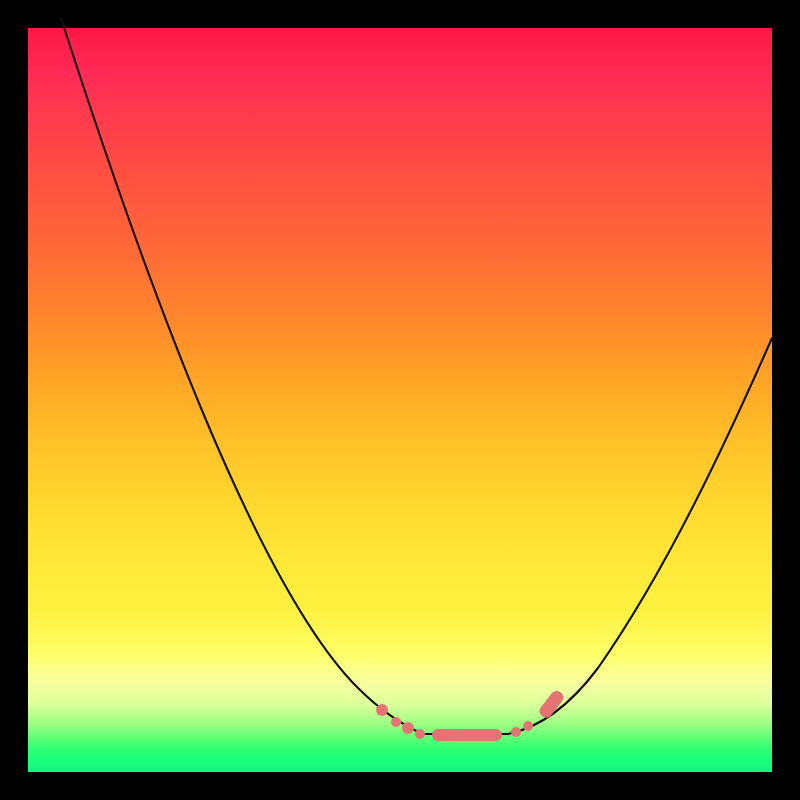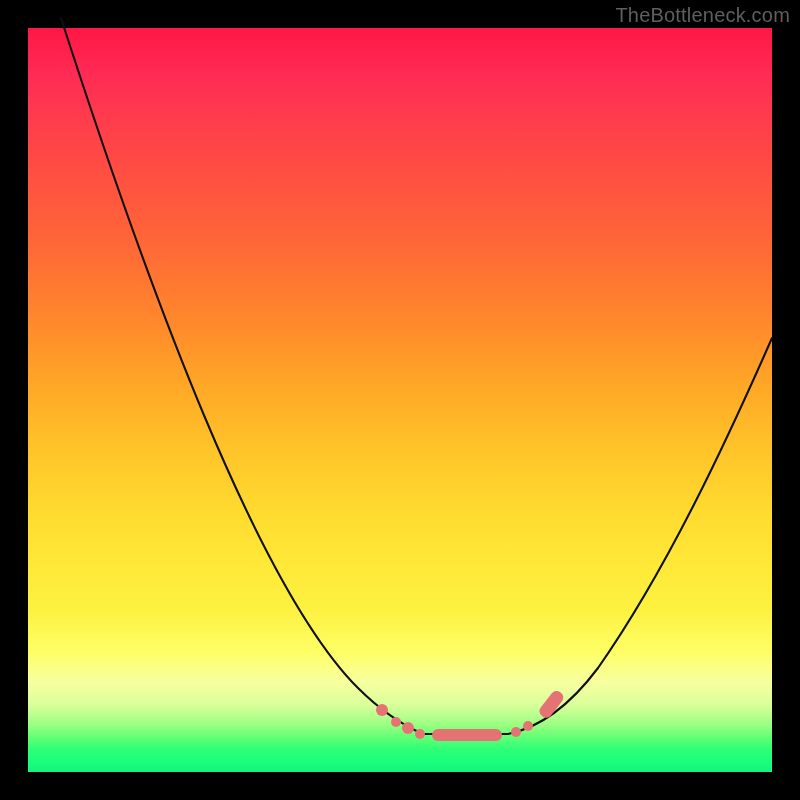--- a/index.html
+++ b/index.html
@@ -77,21 +77,20 @@
   }
   .pill {
     fill: #e57373;
   }
 </style>
 </head>
 <body>
 
 <div class="frame">
 
-  <div class="watermark">TheBottleneck.com</div>
 
   <div class="plot-area">
     <svg class="curve-layer" viewBox="0 0 744 744">
 
       <path class="curve" d="M 33 -10 C 120 260, 230 560, 330 660 C 350 680, 370 695, 395 706"></path>
 
       <path class="curve" d="M 744 310 C 700 410, 640 540, 570 640 C 540 680, 510 700, 480 706"></path>
 
       <path class="curve" d="M 395 706 L 480 706"></path>
 

